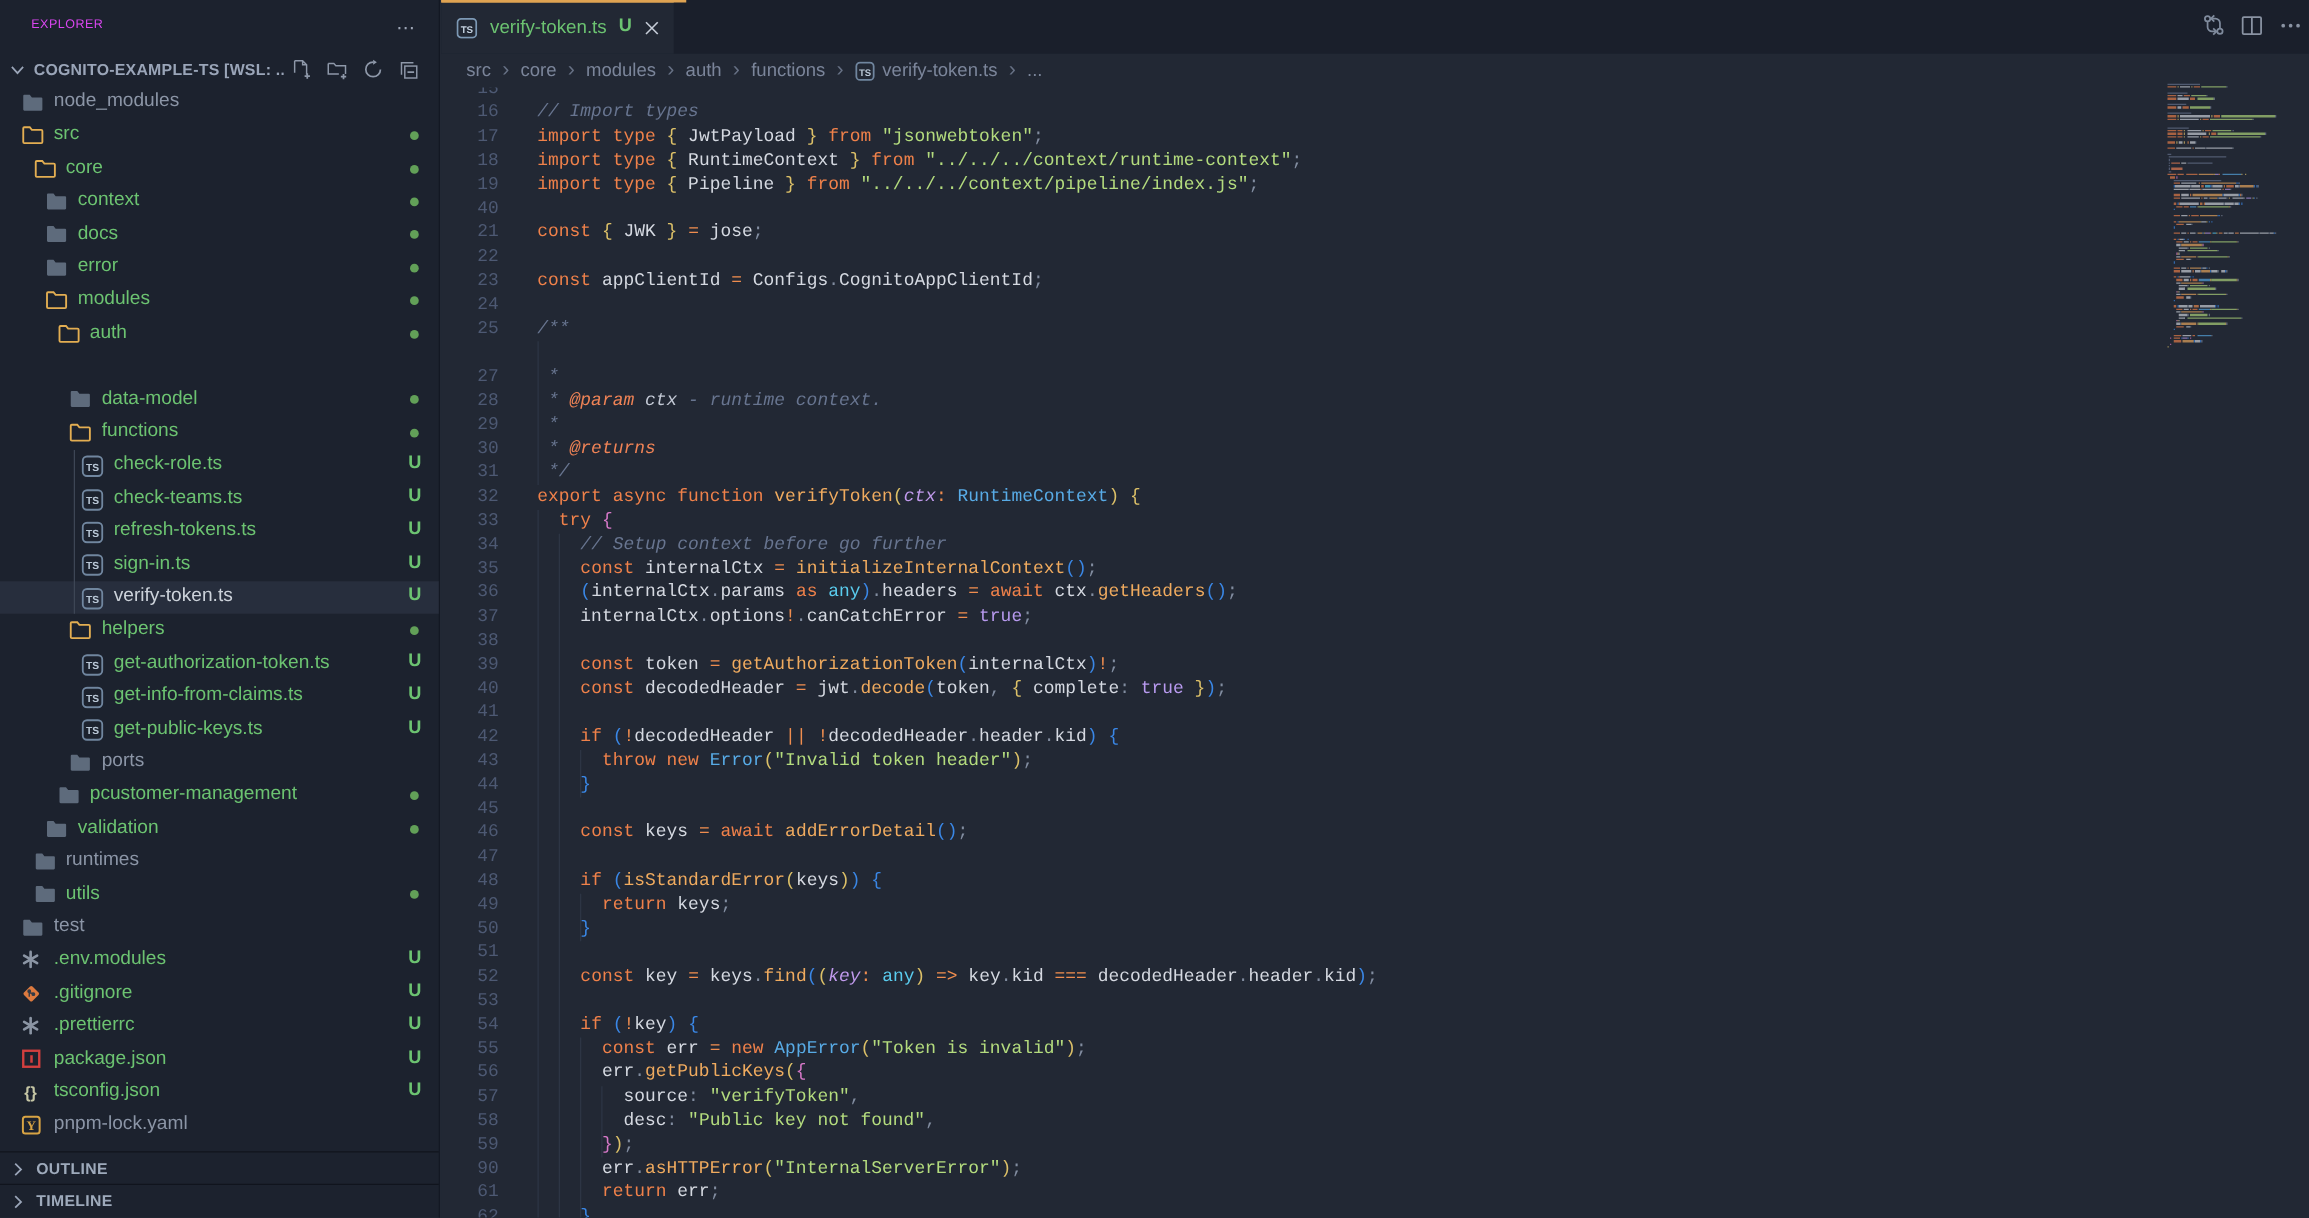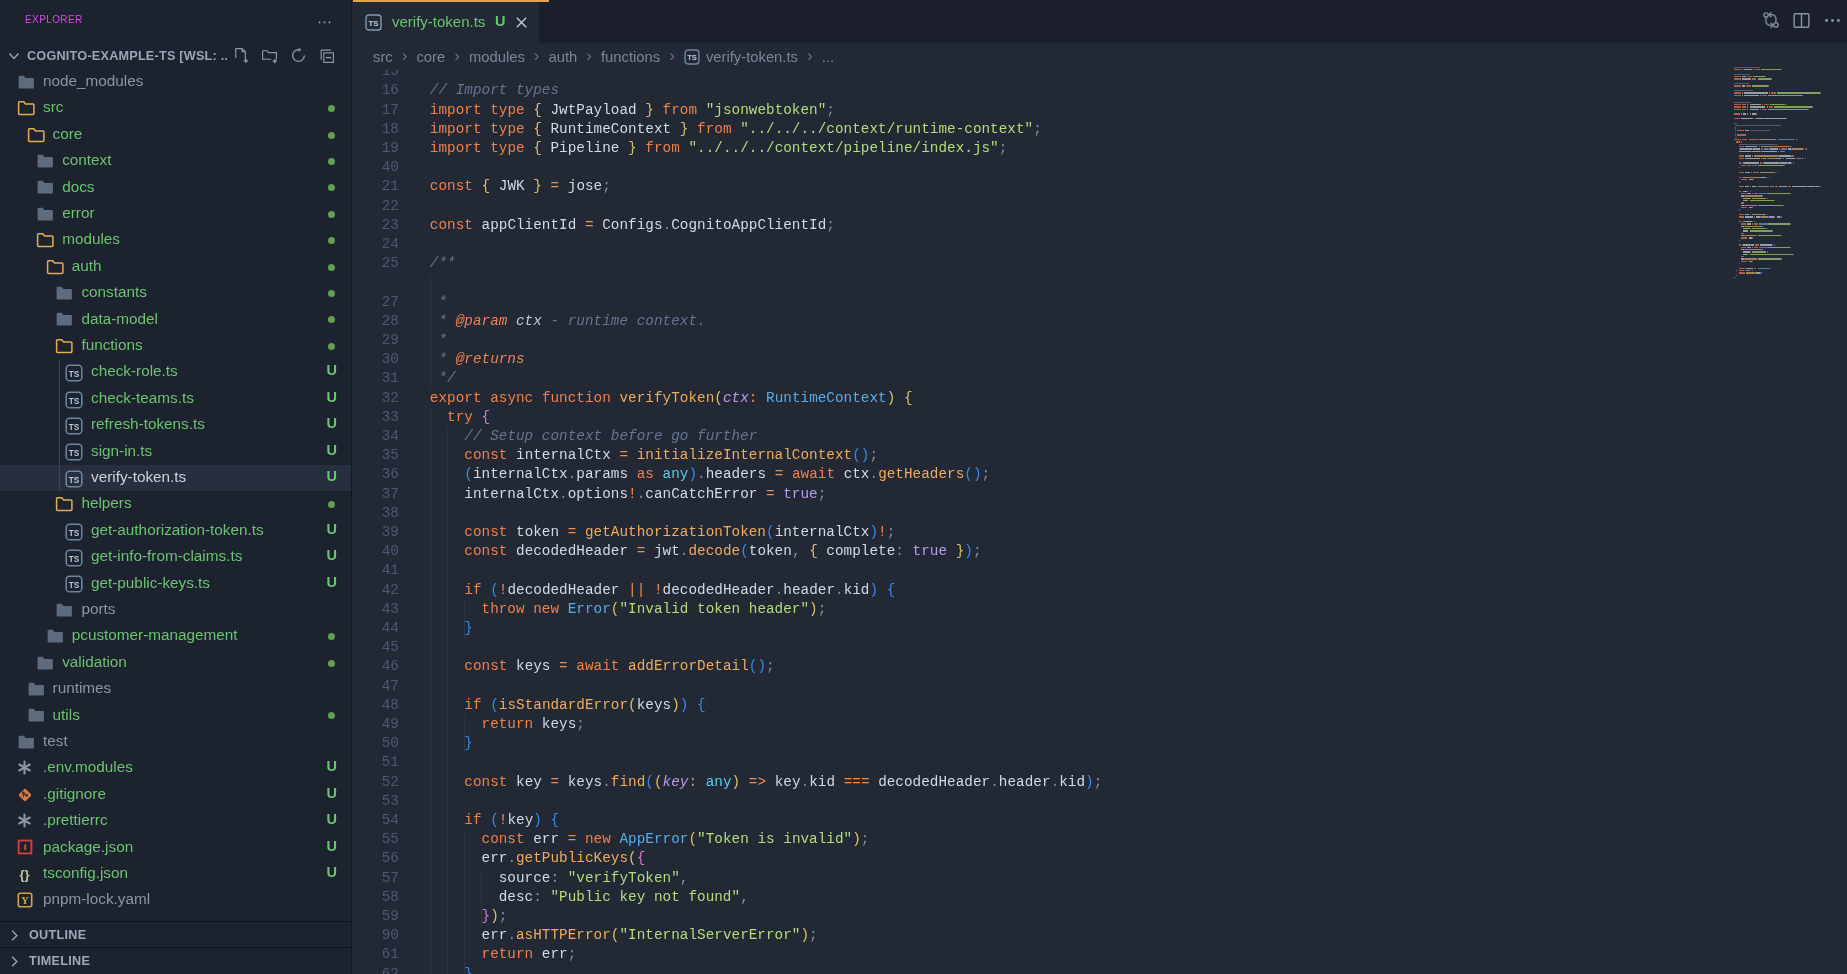--- a/index.html
+++ b/index.html
@@ -645,27 +645,20 @@
         <span class="tn-grn" style="left:62.2px">modules</span>
         <span class="dot"></span>
       </div>
 <div class="trow" style="top:253.6px">
         <span class="ticon" style="left:45.8px"><svg width="19" height="17" viewBox="0 0 19 17">
             <path d="M1.6 2.6 Q1.6 1.8 2.4 1.8 L6.8 1.8 L8.5 3.9 L16 3.9 Q16.9 3.9 16.9 4.8 L16.9 13.6 Q16.9 14.5 16 14.5 L2.5 14.5 Q1.6 14.5 1.6 13.6 Z" fill="none" stroke="#e3ae52" stroke-width="1.5"></path>
           </svg></span>
         <span class="tn-grn" style="left:71.8px">auth</span>
         <span class="dot"></span>
       </div>
-<div class="trow" style="top:280.0px">
-        <span class="ticon" style="left:55.4px"><svg width="19" height="17" viewBox="0 0 19 17">
-            <path d="M1.6 2.6 Q1.6 1.8 2.4 1.8 L6.8 1.8 L8.5 3.9 L16 3.9 Q16.9 3.9 16.9 4.8 L16.9 13.6 Q16.9 14.5 16 14.5 L2.5 14.5 Q1.6 14.5 1.6 13.6 Z" fill="#5e6b7c"></path>
-          </svg></span>
-        <span class="tn-grn" style="left:81.4px">constants</span>
-        <span class="dot"></span>
-      </div>
 <div class="trow" style="top:306.4px">
         <span class="ticon" style="left:55.4px"><svg width="19" height="17" viewBox="0 0 19 17">
             <path d="M1.6 2.6 Q1.6 1.8 2.4 1.8 L6.8 1.8 L8.5 3.9 L16 3.9 Q16.9 3.9 16.9 4.8 L16.9 13.6 Q16.9 14.5 16 14.5 L2.5 14.5 Q1.6 14.5 1.6 13.6 Z" fill="#5e6b7c"></path>
           </svg></span>
         <span class="tn-grn" style="left:81.4px">data-model</span>
         <span class="dot"></span>
       </div>
 <div class="trow" style="top:332.8px">
         <span class="ticon" style="left:55.4px"><svg width="19" height="17" viewBox="0 0 19 17">
             <path d="M1.6 2.6 Q1.6 1.8 2.4 1.8 L6.8 1.8 L8.5 3.9 L16 3.9 Q16.9 3.9 16.9 4.8 L16.9 13.6 Q16.9 14.5 16 14.5 L2.5 14.5 Q1.6 14.5 1.6 13.6 Z" fill="none" stroke="#e3ae52" stroke-width="1.5"></path>

